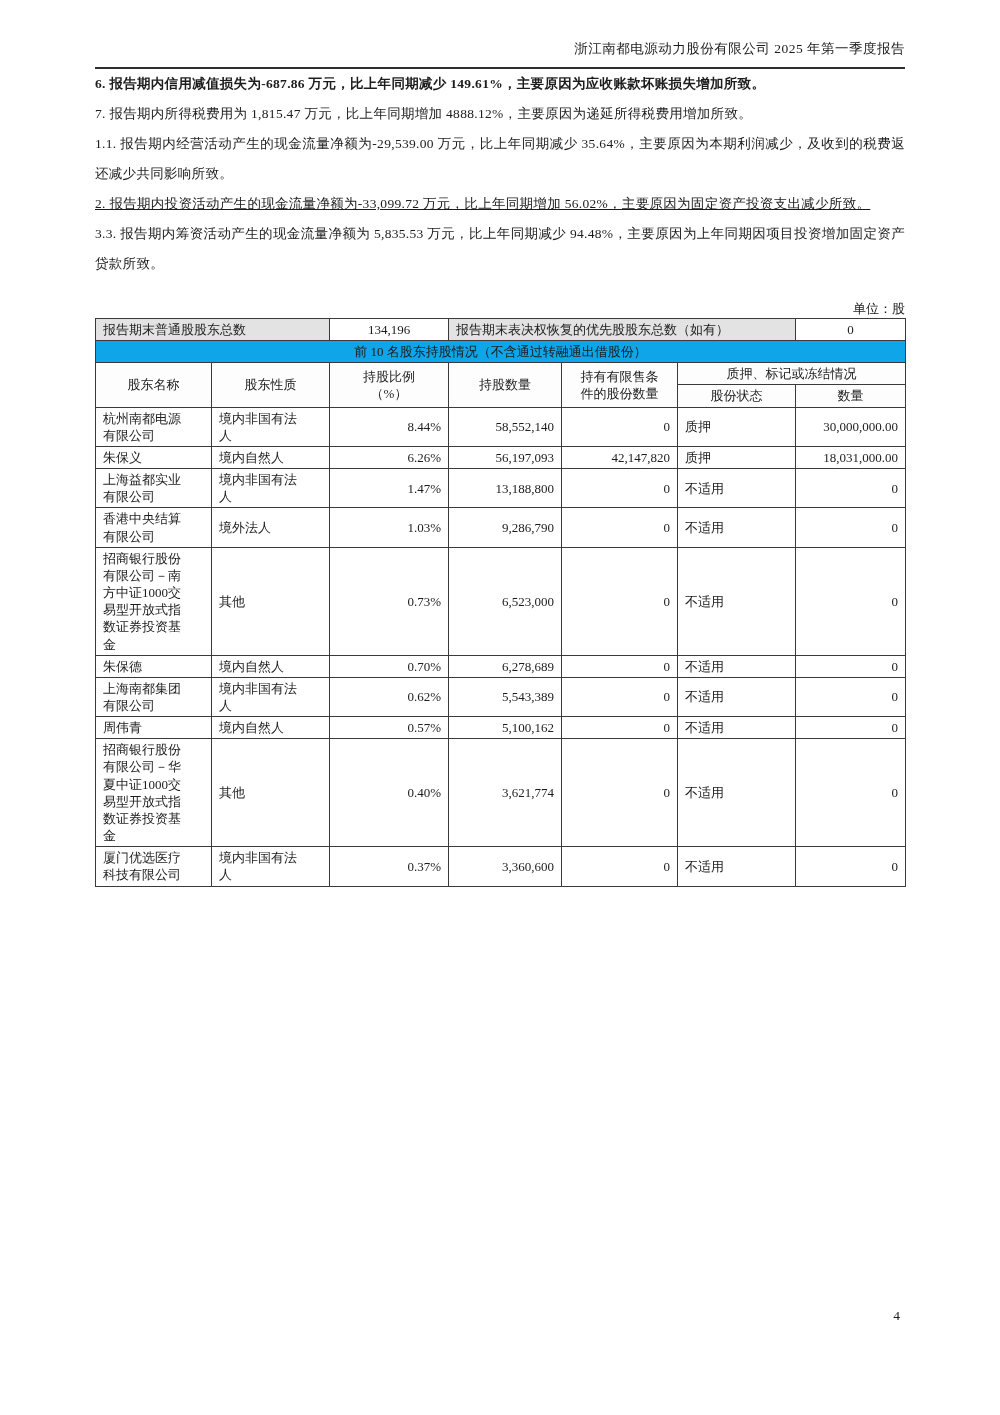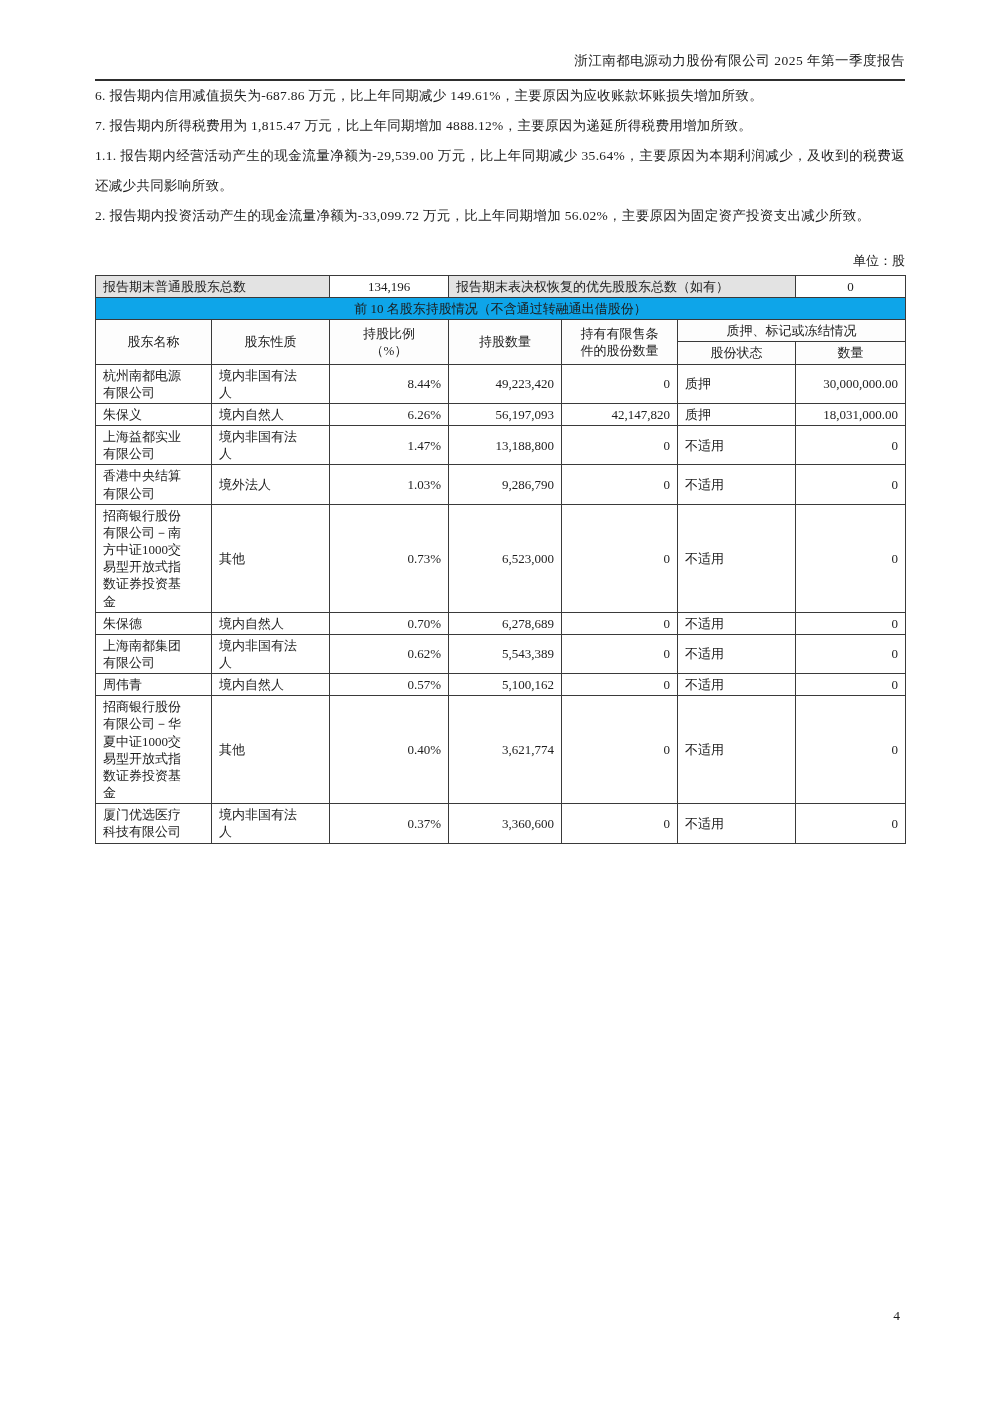--- a/index.html
+++ b/index.html
@@ -9,41 +9,41 @@
     margin:0 auto;
     background:#ffffff;
     font-family:"Liberation Serif","DejaVu Serif",serif;
     color:#1c1c1c;
     overflow:hidden;
   }
   .content{margin:0 95px;width:810px;}
 
   
   .doc-header{
-    padding-top:52px;
+    padding-top:40px;
     text-align:right;
     font-size:13.5px;
     letter-spacing:0.5px;
     padding-bottom:9px;
     border-bottom:2px solid #2e2e2e;
   }
 
   
   p.body-par{
     margin:0;
     font-size:13.5px;
     line-height:30px;
     text-align:justify;
     letter-spacing:0.3px;
   }
-  .mt-item6{margin-top:23px;}
+  .mt-item6{margin-top:23px;font-weight:bold;}
   .mt-item7{margin-top:25px;}
   .mt-cfhead{margin-top:76px;}
   .mt-cf1{margin-top:18px;}
-  .mt-cf2{margin-top:20px;}
+  .mt-cf2{margin-top:20px;text-decoration:underline;}
   .mt-cf3{margin-top:20px;}
 
   h2.sec{
     margin:40px 0 0 17px;
     font-size:18px;
     font-weight:bold;
     font-family:"Liberation Sans","DejaVu Sans",sans-serif;
     letter-spacing:1px;
   }
   h3.subsec{
@@ -54,21 +54,20 @@
     letter-spacing:0.5px;
   }
   .unit-row{
     margin-top:21px;
     text-align:right;
     font-size:13px;
   }
 
   
   table.sh{
-    margin-top:5px;
     width:810px;
     border-collapse:collapse;
     table-layout:fixed;
     font-size:13px;
   }
   table.sh td, table.sh th{
     border:1px solid #3a3a3a;
     padding:2px 7px;
     line-height:1.32;
     font-weight:normal;
@@ -100,20 +99,21 @@
 <div class="page">
   <div class="content">
 
     <div class="doc-header">浙江南都电源动力股份有限公司 2025 年第一季度报告</div>
 
     <p class="body-par mt-item6">6. 报告期内信用减值损失为-687.86 万元，比上年同期减少 149.61%，主要原因为应收账款坏账损失增加所致。</p>
     <p class="body-par mt-item7">7. 报告期内所得税费用为 1,815.47 万元，比上年同期增加 4888.12%，主要原因为递延所得税费用增加所致。</p>
 
     <p class="body-par mt-cf1">1.1. 报告期内经营活动产生的现金流量净额为-29,539.00 万元，比上年同期减少 35.64%，主要原因为本期利润减少，及收到的税费返还减少共同影响所致。</p>
     <p class="body-par mt-cf2">2. 报告期内投资活动产生的现金流量净额为-33,099.72 万元，比上年同期增加 56.02%，主要原因为固定资产投资支出减少所致。</p>
+    <p class="body-par mt-cf3">3.3. 报告期内筹资活动产生的现金流量净额为 5,835.53 万元，比上年同期减少 94.48%，主要原因为上年同期因项目投资增加固定资产贷款所致。</p>
 
 
     <div class="unit-row">单位：股</div>
 
     <table class="sh">
       <colgroup>
         <col style="width:116px">
           <col style="width:118px">
           <col style="width:119px">
         <col style="width:113px">
@@ -141,21 +141,21 @@
         </tr>
         <tr>
           <th>股份状态</th>
           <th>数量</th>
         </tr>
 
         <tr>
           <td class="txt"><span class="w6">杭州南都电源有限公司</span></td>
           <td class="txt"><span class="w6">境内非国有法人</span></td>
           <td class="num">8.44%</td>
-          <td class="num">49,223,420</td>
+          <td class="num">58,552,140</td>
           <td class="num">0</td>
           <td class="txt">质押</td>
           <td class="num"><span class="qty">30,000,000.00</span></td>
         </tr>
         <tr>
           <td class="txt"><span class="w6">朱保义</span></td>
           <td class="txt"><span class="w6">境内自然人</span></td>
           <td class="num">6.26%</td>
           <td class="num">56,197,093</td>
           <td class="num">42,147,820</td>

